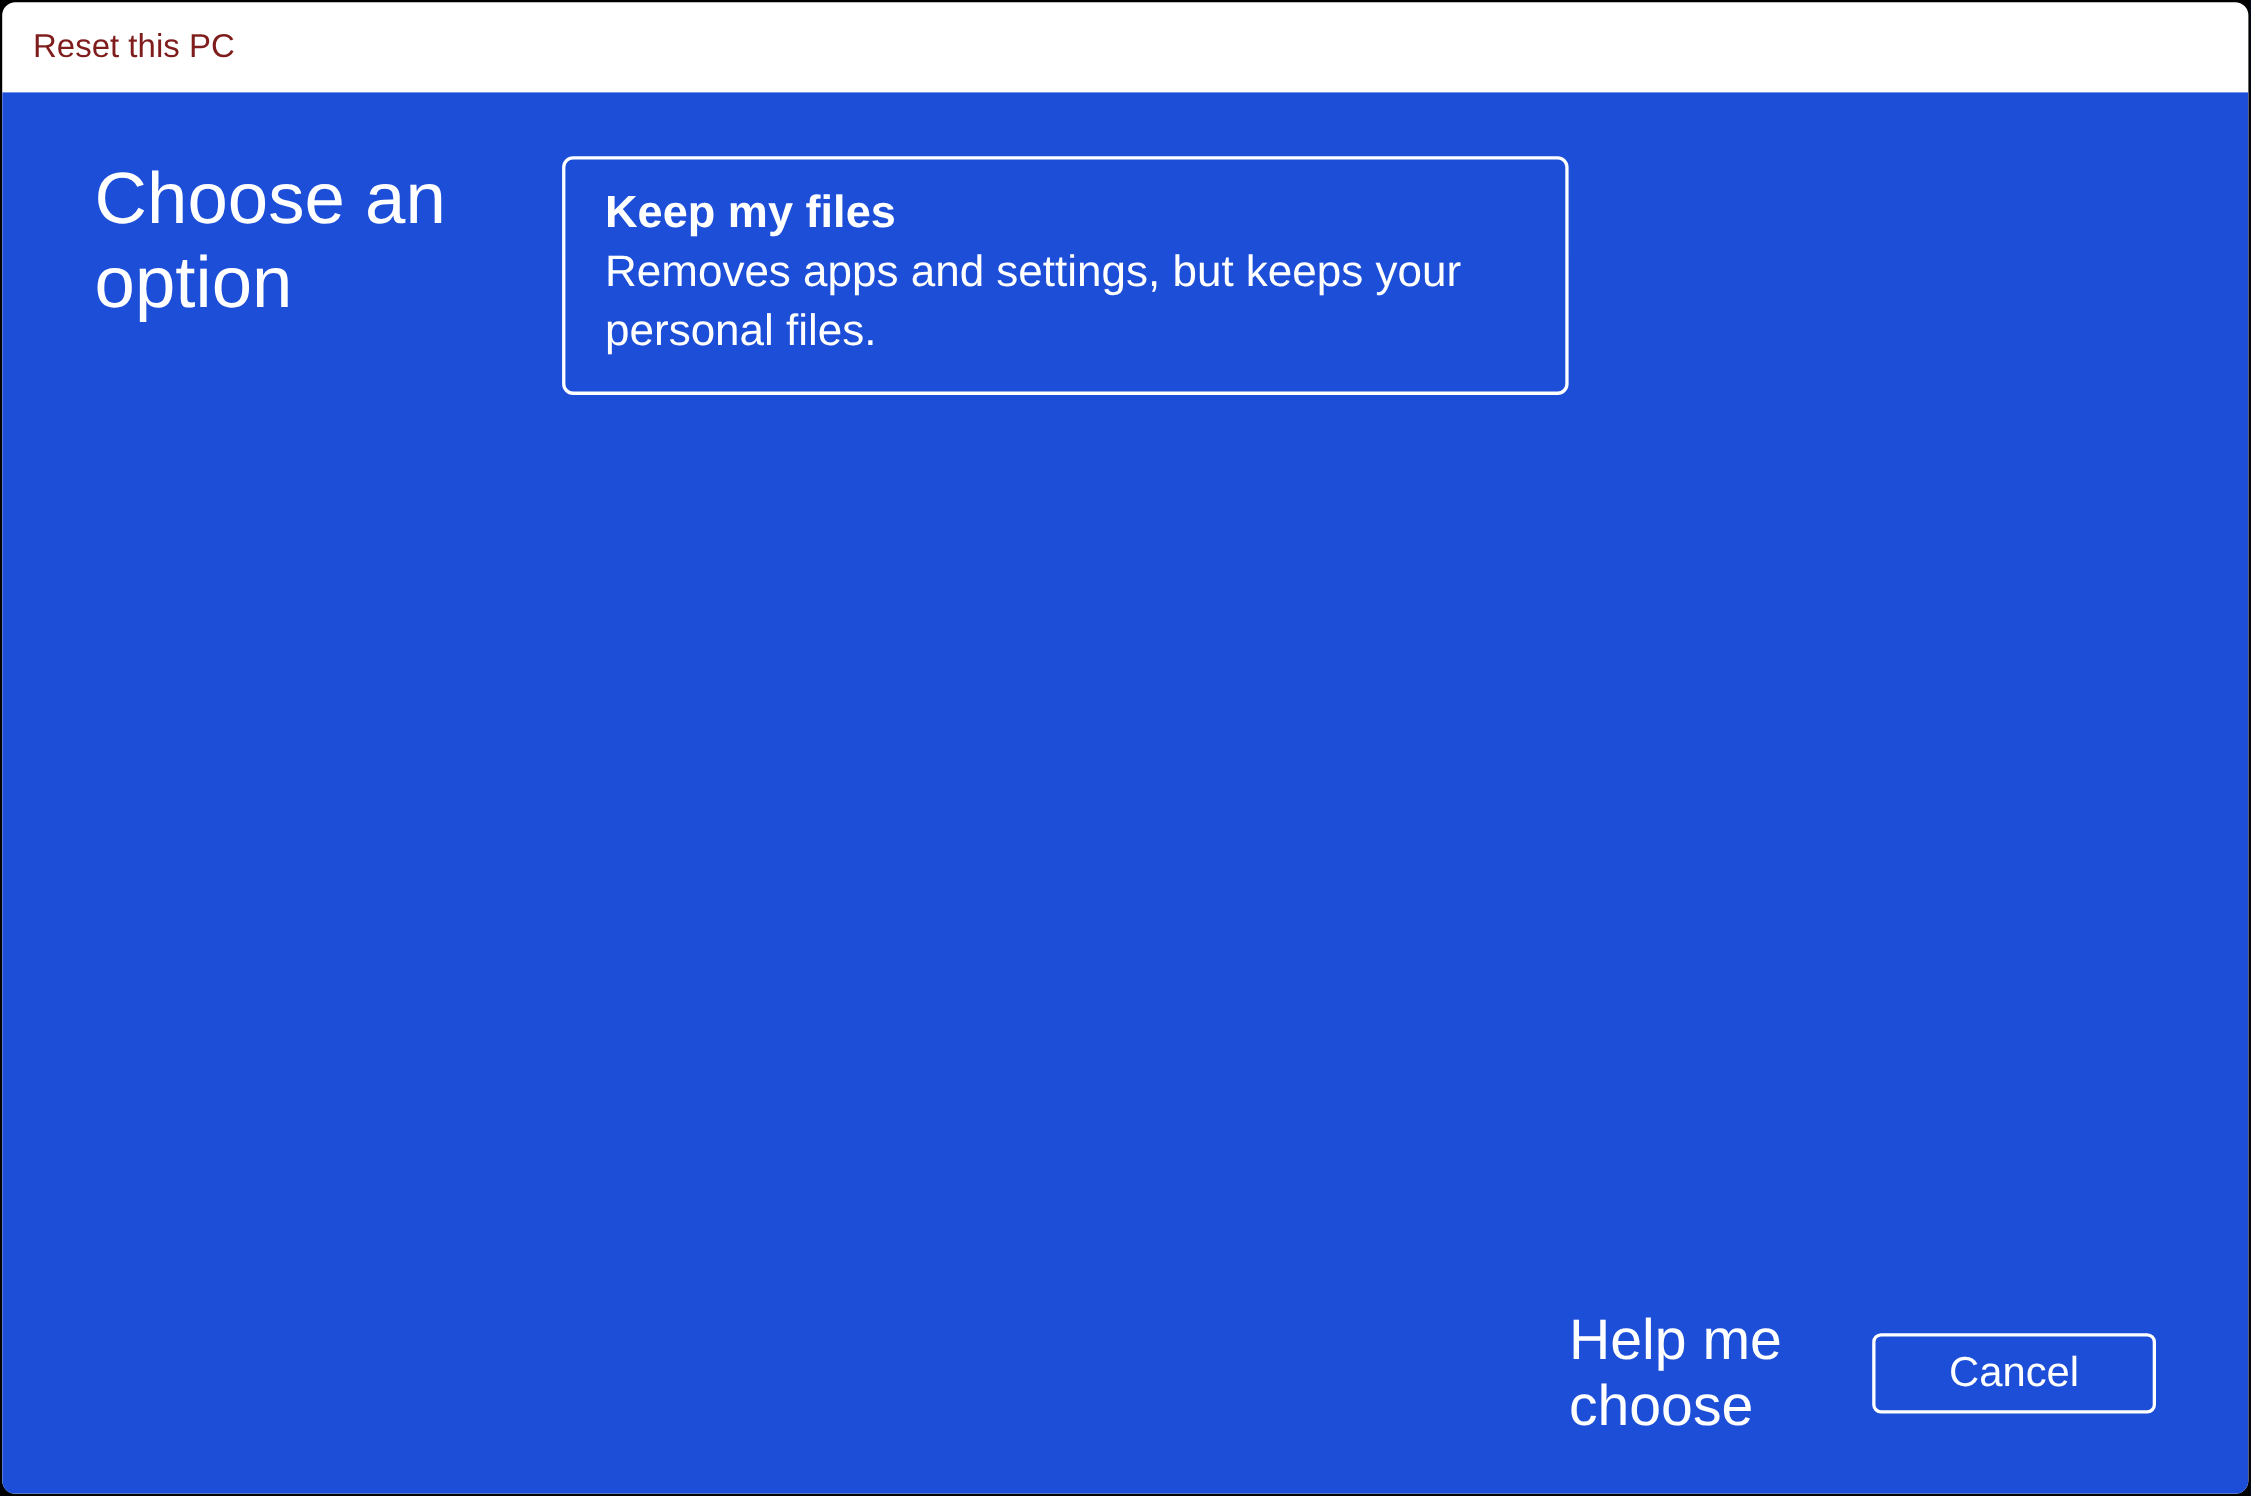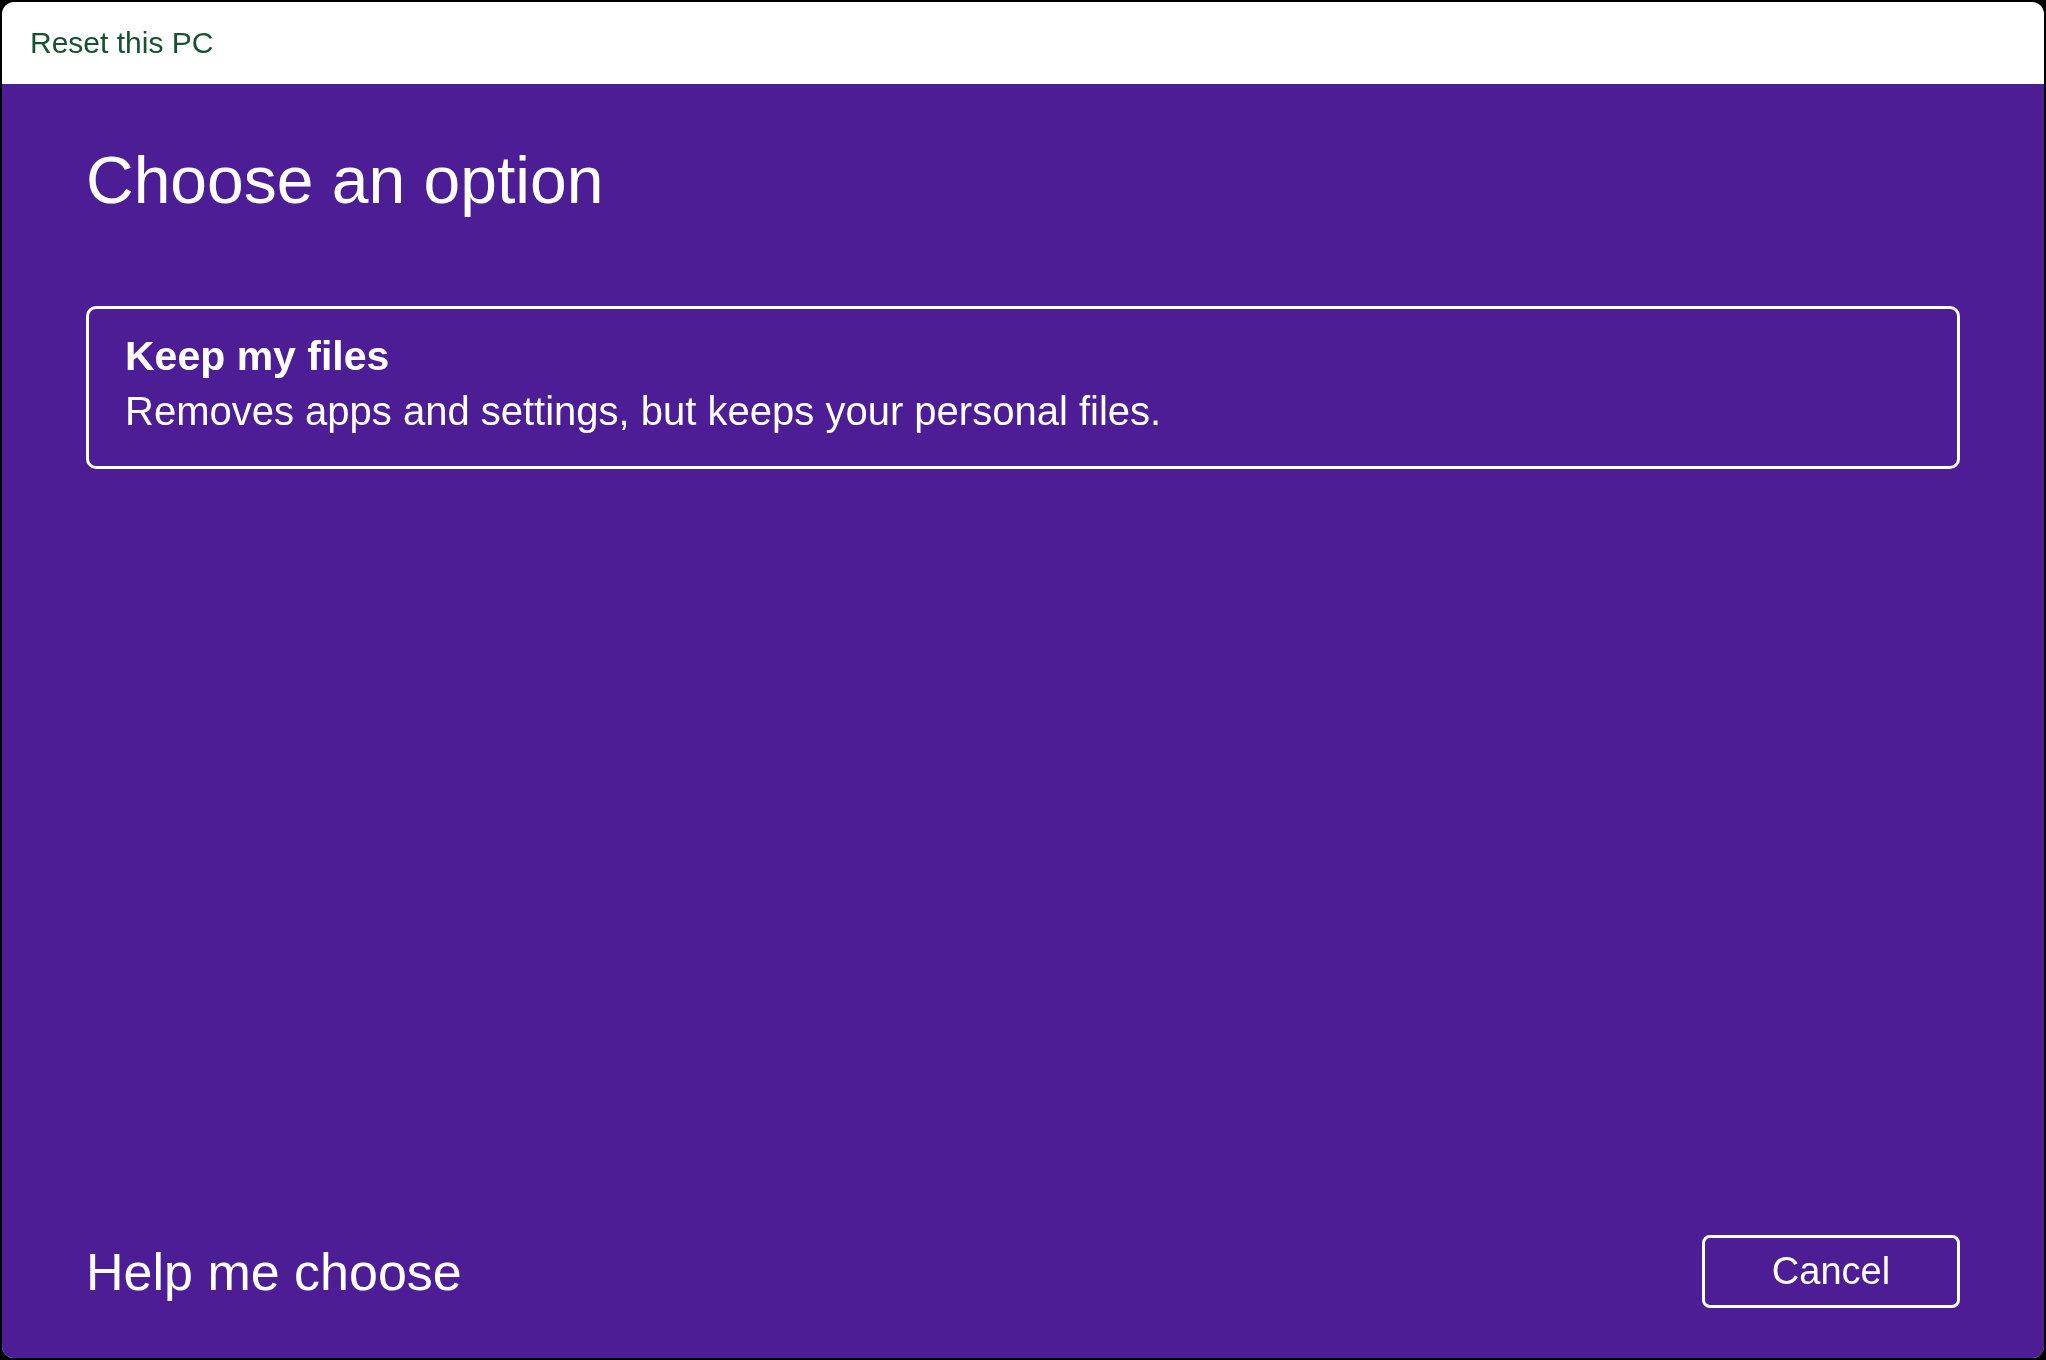--- a/index.html
+++ b/index.html
@@ -25,30 +25,30 @@
       flex-direction: column;
     }
     .titlebar {
       height: 82px;
       display: flex;
       align-items: center;
       padding: 0 28px;
     }
     .titlebar-text {
       font-size: 30px;
-      color: #14532d;
+      color: #7f1d1d;
       font-weight: 400;
     }
     .content {
       flex: 1;
-      background: #4c1d95;
+      background: #1d4ed8;
       color: #fff;
       padding: 58px 84px 50px 84px;
       display: flex;
-      flex-direction: column;
+      flex-direction: row;
     }
     .heading {
       font-size: 66px;
       font-weight: 400;
       margin-bottom: 88px;
     }
     .options {
       display: flex;
       flex-direction: column;
       gap: 52px;

